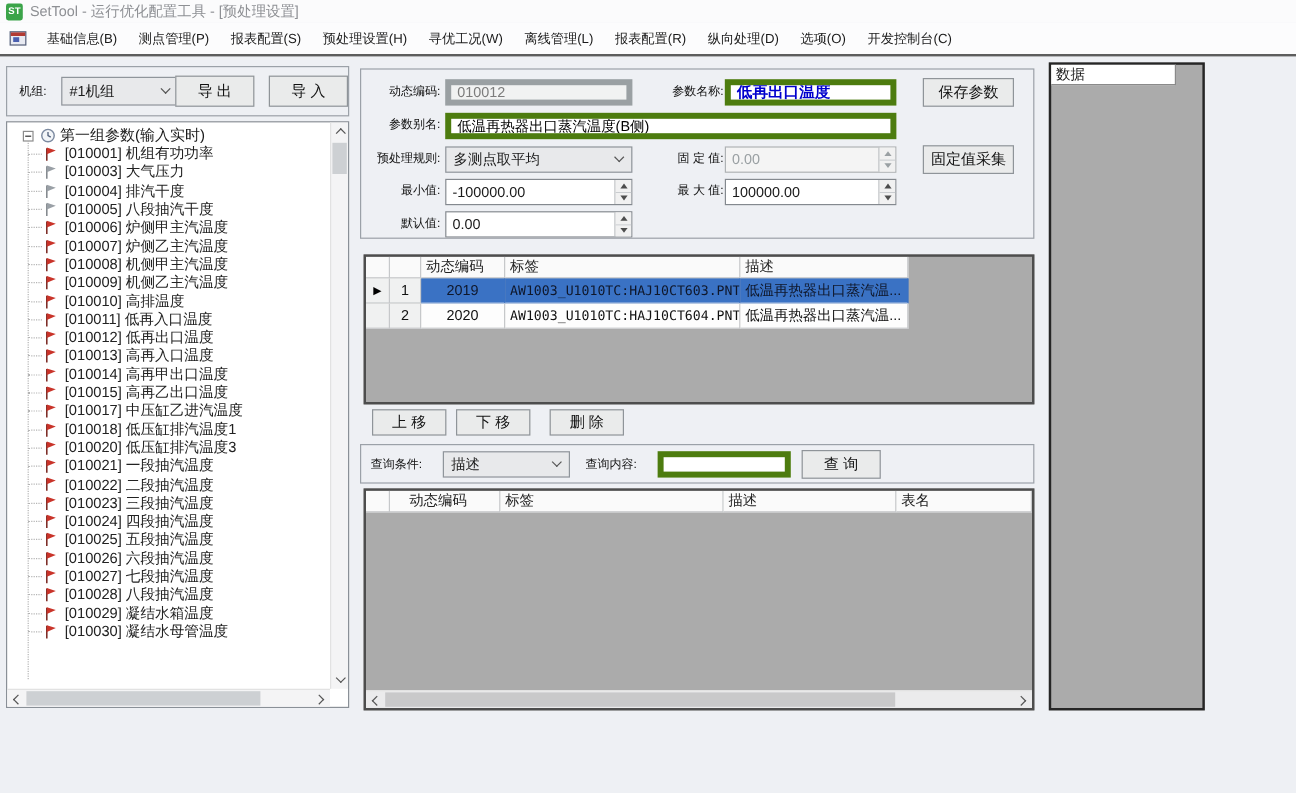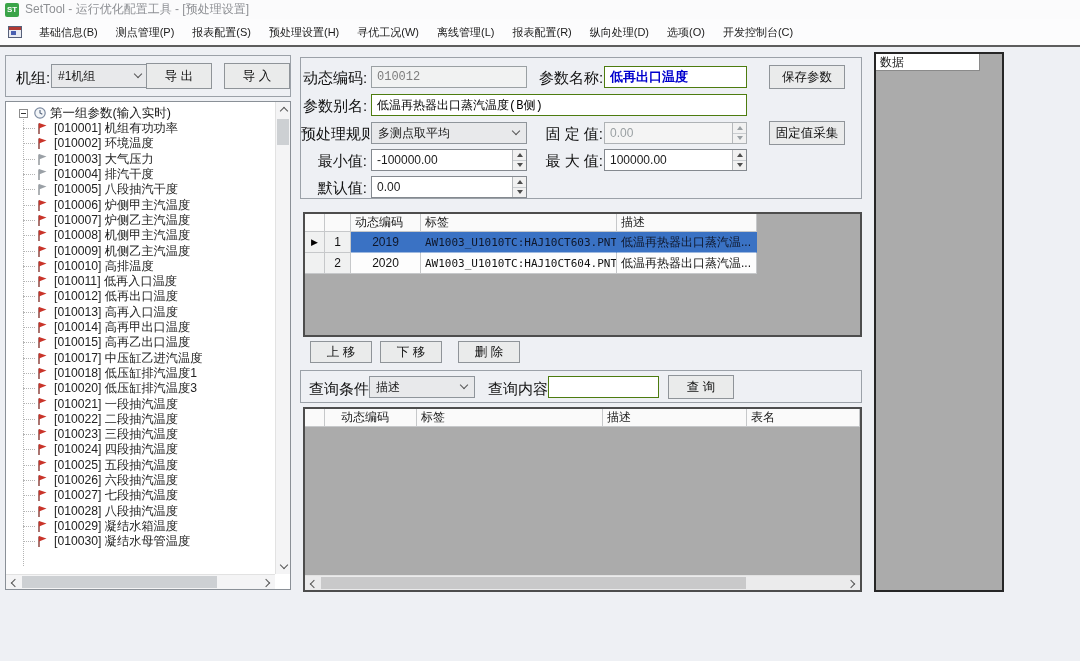--- a/index.html
+++ b/index.html
@@ -14,39 +14,39 @@
   .menubar { left:0; top:19px; width:1080px; height:26px; background:#fcfcfd; display:flex; align-items:center; }
   .mdi-icon { width:14px; height:12px; margin:0 8px 0 8px; position:relative; border:1px solid #56607a; background:#e8eaf2; }
   .mdi-icon::before { content:""; position:absolute; left:0; top:0; width:100%; height:3px; background:#b23a34; }
   .mdi-icon::after { content:""; position:absolute; left:2px; bottom:2px; width:5px; height:4px; background:#4a5fb0; }
   .menu-item { padding:0 9px; font-size:11px; height:24px; display:flex; align-items:center; cursor:default; }
   .menu-sep { left:0; top:45px; width:1080px; height:2px; background:#5d5d5d; }
 
   
   .gbox { border:1px solid #9ba1a8; }
   .btn { background:#eaebeb; border:1px solid #8f9499; display:flex; align-items:center; justify-content:center; font-size:12.5px; color:#111; cursor:default; }
-  .inp { background:#fff; border:1px solid #4d7c0f; font-size:12px; padding:5px 5px; display:flex; align-items:center; font-family:Liberation Mono, monospace; }
+  .inp { background:#fff; border:5px solid #4d7c0f; font-size:12px; padding:5px 5px; display:flex; align-items:center; font-family:Liberation Sans, sans-serif; }
   input.inp { outline:none; }
   .combo { background:#e8e9eb; border:1px solid #8f959b; display:flex; align-items:center; padding:0 6px; position:relative; }
   .combo .chev-down { position:absolute; right:7px; top:50%; margin-top:-5px; }
   .chev { display:inline-block; width:6px; height:6px; border:solid #555; border-width:0 1.6px 1.6px 0; }
   .chev-down { transform:rotate(45deg); }
   .chev-up { transform:rotate(-135deg); margin-top:3px; }
   .chev-left { transform:rotate(135deg); }
   .chev-right { transform:rotate(-45deg); }
   .spinbox { position:relative; background:#fff; border:1px solid #84898f; }
   .spinbox .sval { position:absolute; left:5px; top:0; bottom:0; display:flex; align-items:center; font-size:12px; }
   .spin { position:absolute; right:0; top:0; bottom:0; width:14px; display:flex; flex-direction:column; border-left:1px solid #b5b8bb; }
   .spin > div { flex:1; background:#f1f1f1; display:flex; align-items:center; justify-content:center; border-bottom:1px solid #c9cccf; }
   .spin > div:last-child { border-bottom:none; }
   .tri-up { width:0; height:0; border-left:3px solid transparent; border-right:3px solid transparent; border-bottom:4px solid #4d4d4d; }
   .tri-down { width:0; height:0; border-left:3px solid transparent; border-right:3px solid transparent; border-top:4px solid #4d4d4d; }
   .disabled { background:#f4f4f4; border-color:#aeb2b5; }
   .disabled .sval { color:#9aa0a3; }
-  .lbl { position:absolute; font-size:15px; color:#111; white-space:nowrap; }
+  .lbl { position:absolute; font-size:10px; color:#111; white-space:nowrap; }
   .lbl-r { text-align:right; }
 
   
   .unit-group { left:5px; top:55px; width:286px; height:42px; }
   .tree-panel { left:5px; top:101px; width:286px; height:489px; background:#fff; border:1px solid #8a9097; overflow:hidden; }
   .tree-content { position:absolute; left:0; top:0; right:15px; bottom:15px; overflow:hidden; }
   .tree-vline { position:absolute; left:17px; top:12px; height:452px; border-left:1px dotted #b4b4b4; }
   .tree-row { height:16px; display:flex; align-items:center; position:relative; }
   .tree-item { height:15.3px; display:flex; align-items:center; position:relative; padding-left:30px; white-space:nowrap; cursor:default; }
   .tree-item .conn { position:absolute; left:17px; width:12px; border-top:1px dotted #b4b4b4; }
@@ -171,28 +171,20 @@
     <div id="tree-items">
   <div class="tree-item">
     <span class="conn"></span>
     <svg class="flag-ic flag-red" width="12" height="13" viewBox="0 0 12 13">
       <line class="fpole" x1="3" y1="1.5" x2="3" y2="12" stroke-width="1.3"></line>
       <path class="fpoly" d="M3 1 L10.5 3.4 L3 6.6 Z"></path>
     </svg>
     <span class="tree-label">[010001] 机组有功功率</span>
   </div>
 
-  <div class="tree-item">
-    <span class="conn"></span>
-    <svg class="flag-ic flag-red" width="12" height="13" viewBox="0 0 12 13">
-      <line class="fpole" x1="3" y1="1.5" x2="3" y2="12" stroke-width="1.3"></line>
-      <path class="fpoly" d="M3 1 L10.5 3.4 L3 6.6 Z"></path>
-    </svg>
-    <span class="tree-label">[010002] 环境温度</span>
-  </div>
 
   <div class="tree-item">
     <span class="conn"></span>
     <svg class="flag-ic flag-gray" width="12" height="13" viewBox="0 0 12 13">
       <line class="fpole" x1="3" y1="1.5" x2="3" y2="12" stroke-width="1.3"></line>
       <path class="fpoly" d="M3 1 L10.5 3.4 L3 6.6 Z"></path>
     </svg>
     <span class="tree-label">[010003] 大气压力</span>
   </div>
 

